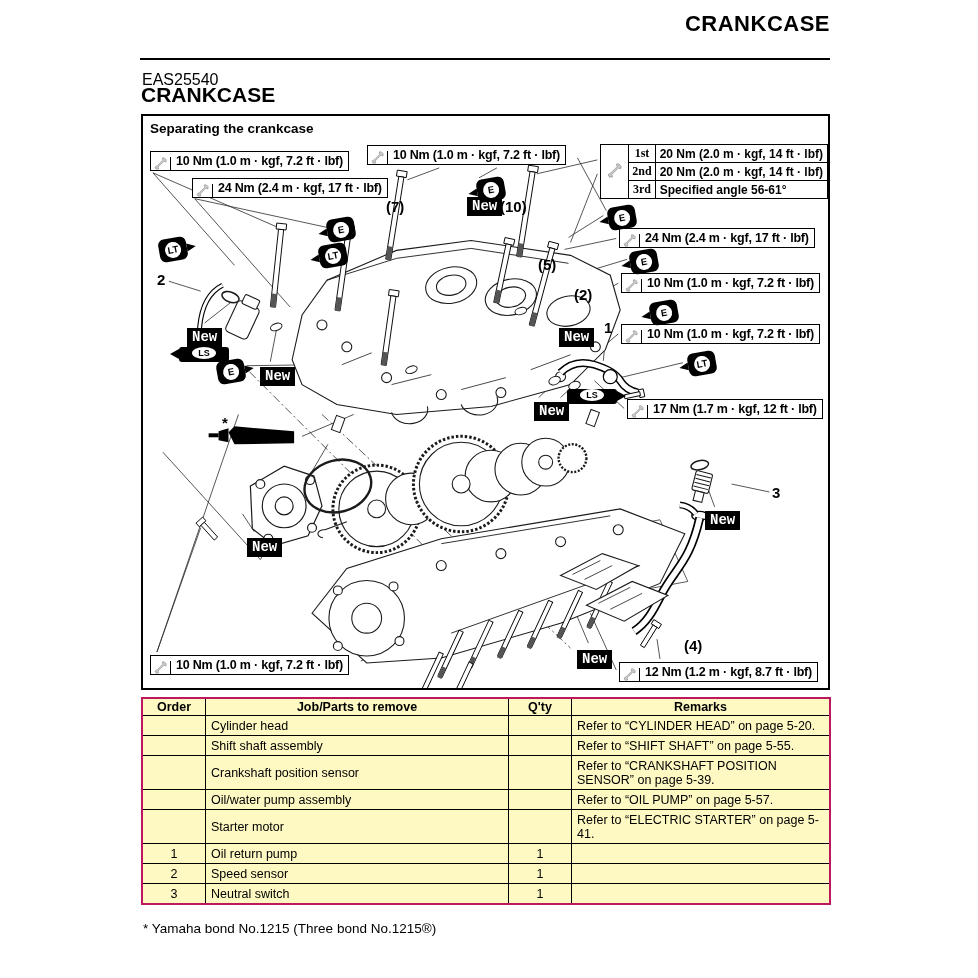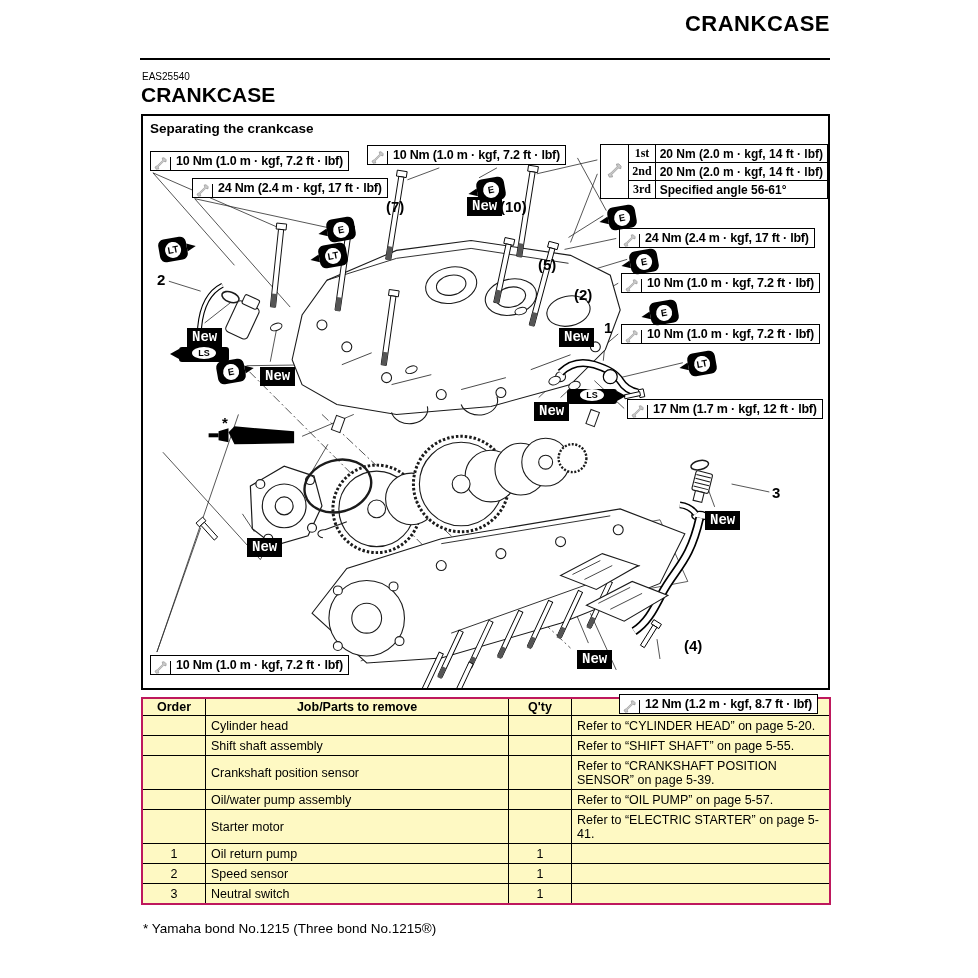--- a/index.html
+++ b/index.html
@@ -2,21 +2,21 @@
 <html><head>
 <meta charset="utf-8">
 <style>
   html,body{margin:0;padding:0;background:#fff;}
   .page{position:relative;width:864px;height:978px;background:#fff;color:#000;
         font-family:"Liberation Sans",sans-serif;overflow:hidden;}
   
   .running-header{position:absolute;top:11px;left:540px;width:290px;text-align:right;
         font-size:22px;font-weight:bold;letter-spacing:.5px;}
   .hr-top{position:absolute;top:58px;left:140px;width:690px;height:2px;background:#000;}
-  .eas-code{position:absolute;top:71px;left:142px;font-size:10px;}
+  .eas-code{position:absolute;top:71px;left:142px;font-size:16px;}
   .section-title{position:absolute;top:83px;left:141px;font-size:21px;font-weight:bold;margin:0;}
   
   .dbox{position:absolute;left:141px;top:114px;width:689px;height:576px;border:2px solid #000;box-sizing:border-box;}
   .dtitle{position:absolute;left:7px;top:5px;font-size:13.5px;font-weight:bold;z-index:3;}
   .art{position:absolute;left:0;top:0;width:100%;height:100%;z-index:1;}
   
   .tq{position:absolute;display:inline-flex;align-items:flex-end;border:1.5px solid #000;
       background:#fff;z-index:2;white-space:nowrap;}
   .wr{display:flex;align-items:center;justify-content:center;width:19px;border-right:1.2px solid #000;background:#fff;}
   .tqt{font-size:12.5px;font-weight:bold;padding:2px 5px 2px 5px;letter-spacing:-.2px;}
@@ -389,21 +389,21 @@
         <span class="tqt">17 Nm (1.7 m · kgf, 12 ft · lbf)</span>
       </div>
     <div class="tq" style="left:7px;top:539px">
         <span class="wr">
           <svg width="13" height="13" viewBox="0 0 14 14">
             <path d="M2.2,13.2 L1,10.8 3.4,9.4 9.4,3.4 8.8,1 11,0.8 13.2,3 12.9,5.3 10.6,4.7 4.6,10.7 5.2,13 z" fill="#c9c9c9" stroke="#7a7a7a" stroke-width="0.5"></path>
           </svg>
         </span>
         <span class="tqt">10 Nm (1.0 m · kgf, 7.2 ft · lbf)</span>
       </div>
-    <div class="tq" style="left:476px;top:578px">
+    <div class="tq" style="left:476px;top:546px">
         <span class="wr">
           <svg width="13" height="13" viewBox="0 0 14 14">
             <path d="M2.2,13.2 L1,10.8 3.4,9.4 9.4,3.4 8.8,1 11,0.8 13.2,3 12.9,5.3 10.6,4.7 4.6,10.7 5.2,13 z" fill="#c9c9c9" stroke="#7a7a7a" stroke-width="0.5"></path>
           </svg>
         </span>
         <span class="tqt">12 Nm (1.2 m · kgf, 8.7 ft · lbf)</span>
       </div>
 
     <table class="seqtbl">
       <tbody>

